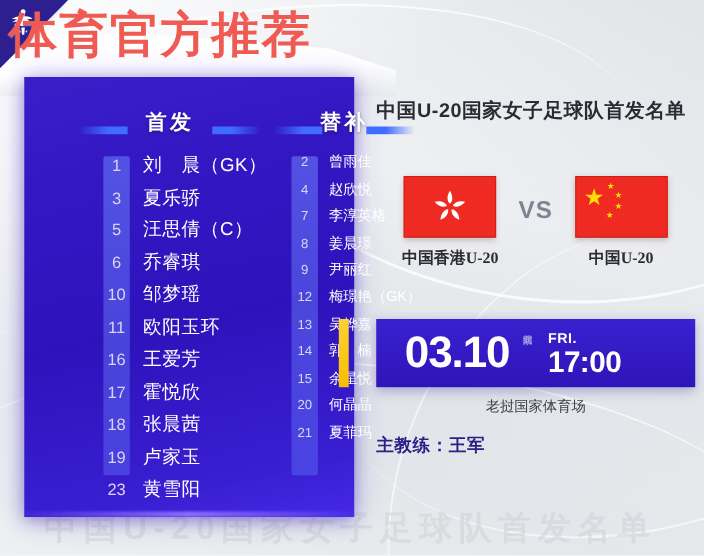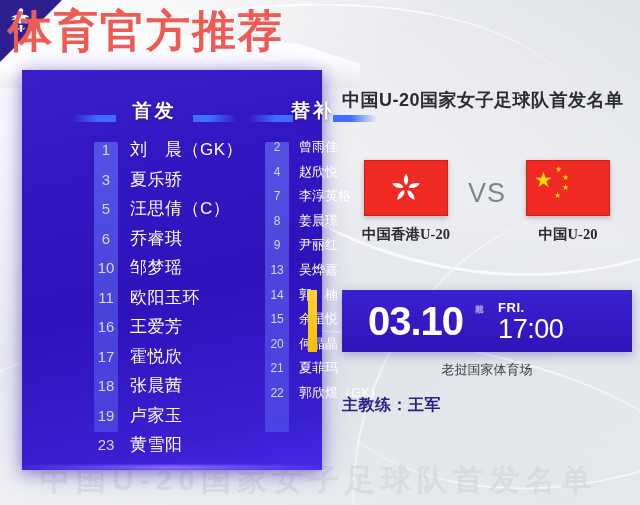--- a/index.html
+++ b/index.html
@@ -288,22 +288,22 @@
   }
   .team-name {
     margin-top: 9px;
     font-size: 14.5px;
     font-weight: bold;
     color: #2b2b33;
     white-space: nowrap;
     font-family: Liberation Serif, serif;
   }
   .vs {
-    font-size: 27px;
-    font-weight: normal;
+    font-size: 22px;
+    font-weight: bold;
     color: #7e8490;
     padding-top: 18px;
     letter-spacing: 1px;
   }
   
   .star {
     position: absolute;
     color: #ffde00;
     line-height: 1;
   }
@@ -376,21 +376,21 @@
   }
   .weekday {
     font-size: 13px;
     font-weight: bold;
     color: #ffffff;
     letter-spacing: .5px;
     margin-bottom: 1px;
   }
   .time-big {
     font-size: 27px;
-    font-weight: normal;
+    font-weight: bold;
     color: #ffffff;
     line-height: 1;
     letter-spacing: -.5px;
   }
 
   .venue {
     position: absolute;
     left: 342px;
     top: 361px;
     width: 290px;
@@ -521,42 +521,42 @@
             </div>
           <div class="player-row">
               <span class="p-num">8</span>
               <span class="p-name">姜晨璟</span>
             </div>
           <div class="player-row">
               <span class="p-num">9</span>
               <span class="p-name">尹丽红</span>
             </div>
           <div class="player-row">
+              <span class="p-num">12</span>
+              <span class="p-name">梅璟艳（GK）</span>
+            </div>
+          <div class="player-row">
               <span class="p-num">13</span>
               <span class="p-name">吴烨嘉</span>
             </div>
           <div class="player-row">
               <span class="p-num">14</span>
               <span class="p-name">郭　楠</span>
             </div>
           <div class="player-row">
               <span class="p-num">15</span>
               <span class="p-name">余星悦</span>
             </div>
           <div class="player-row">
               <span class="p-num">20</span>
               <span class="p-name">何晶晶</span>
             </div>
           <div class="player-row">
               <span class="p-num">21</span>
               <span class="p-name">夏菲玛</span>
-            </div>
-          <div class="player-row">
-              <span class="p-num">22</span>
-              <span class="p-name">郭欣煜（GK）</span>
             </div>
         </div>
       </div>
 
     </div>
   </div>
 
   <div class="lineup-heading">中国U-20国家女子足球队首发名单</div>
 
   <div class="matchup">

